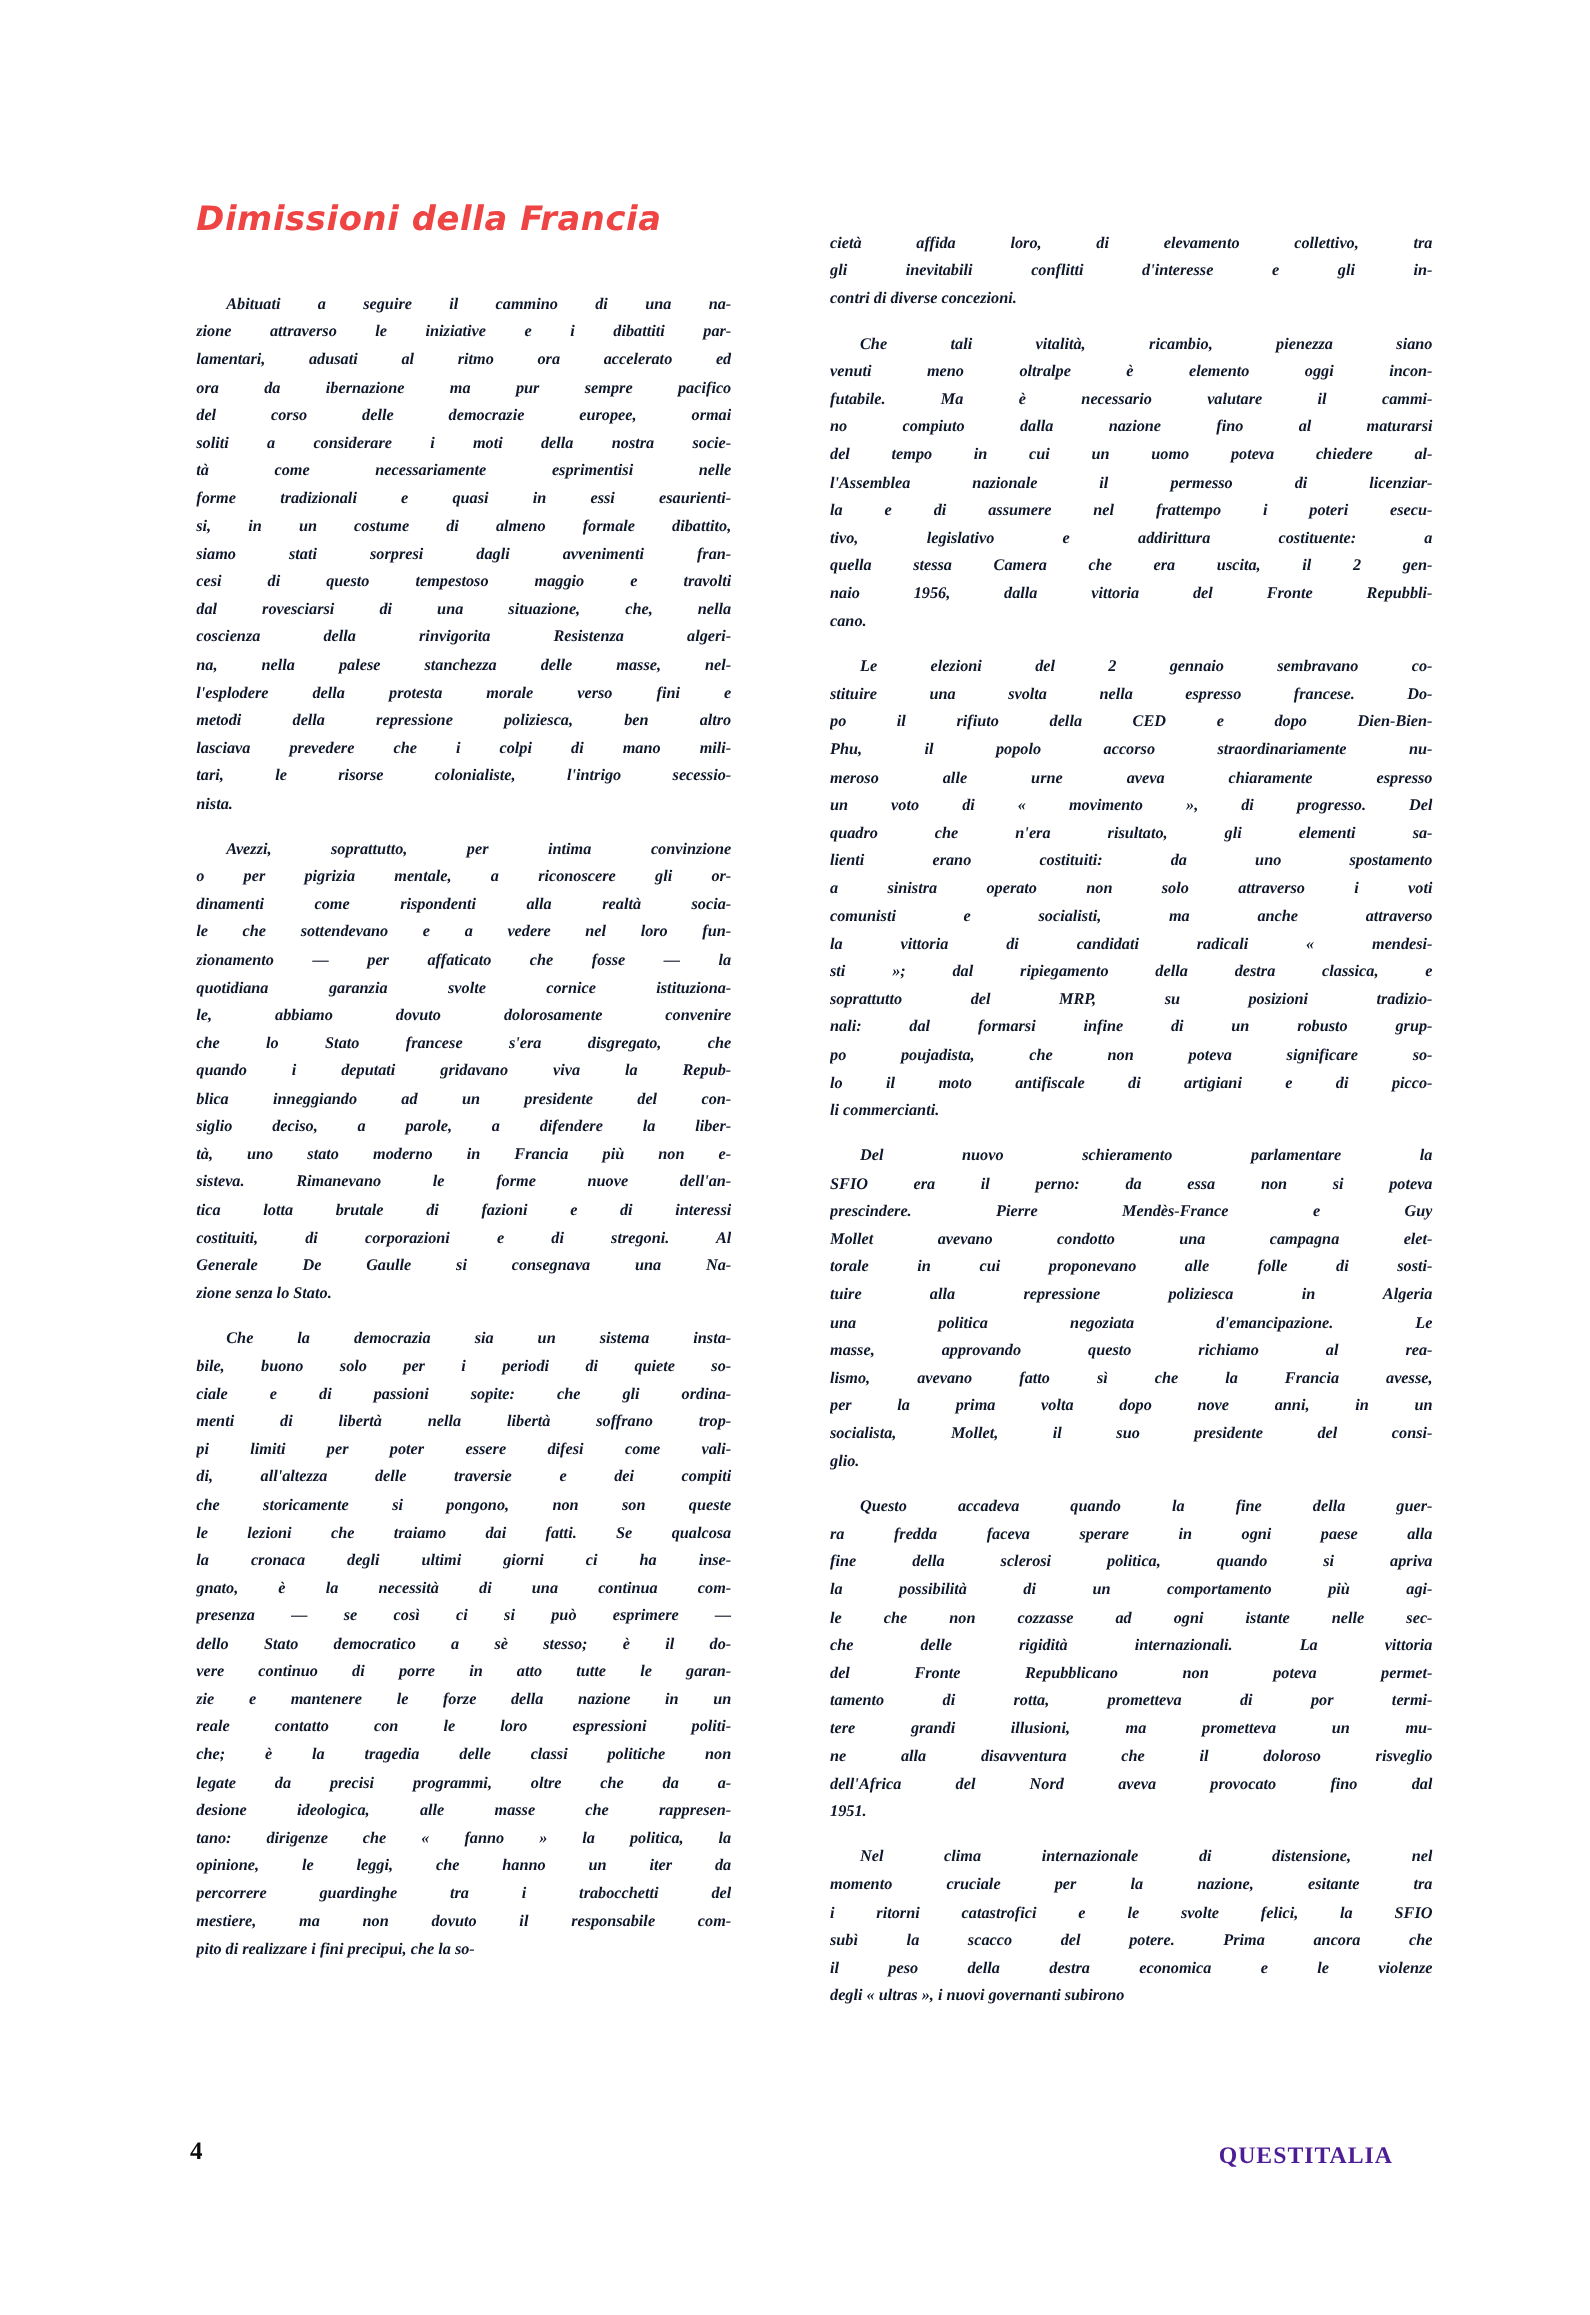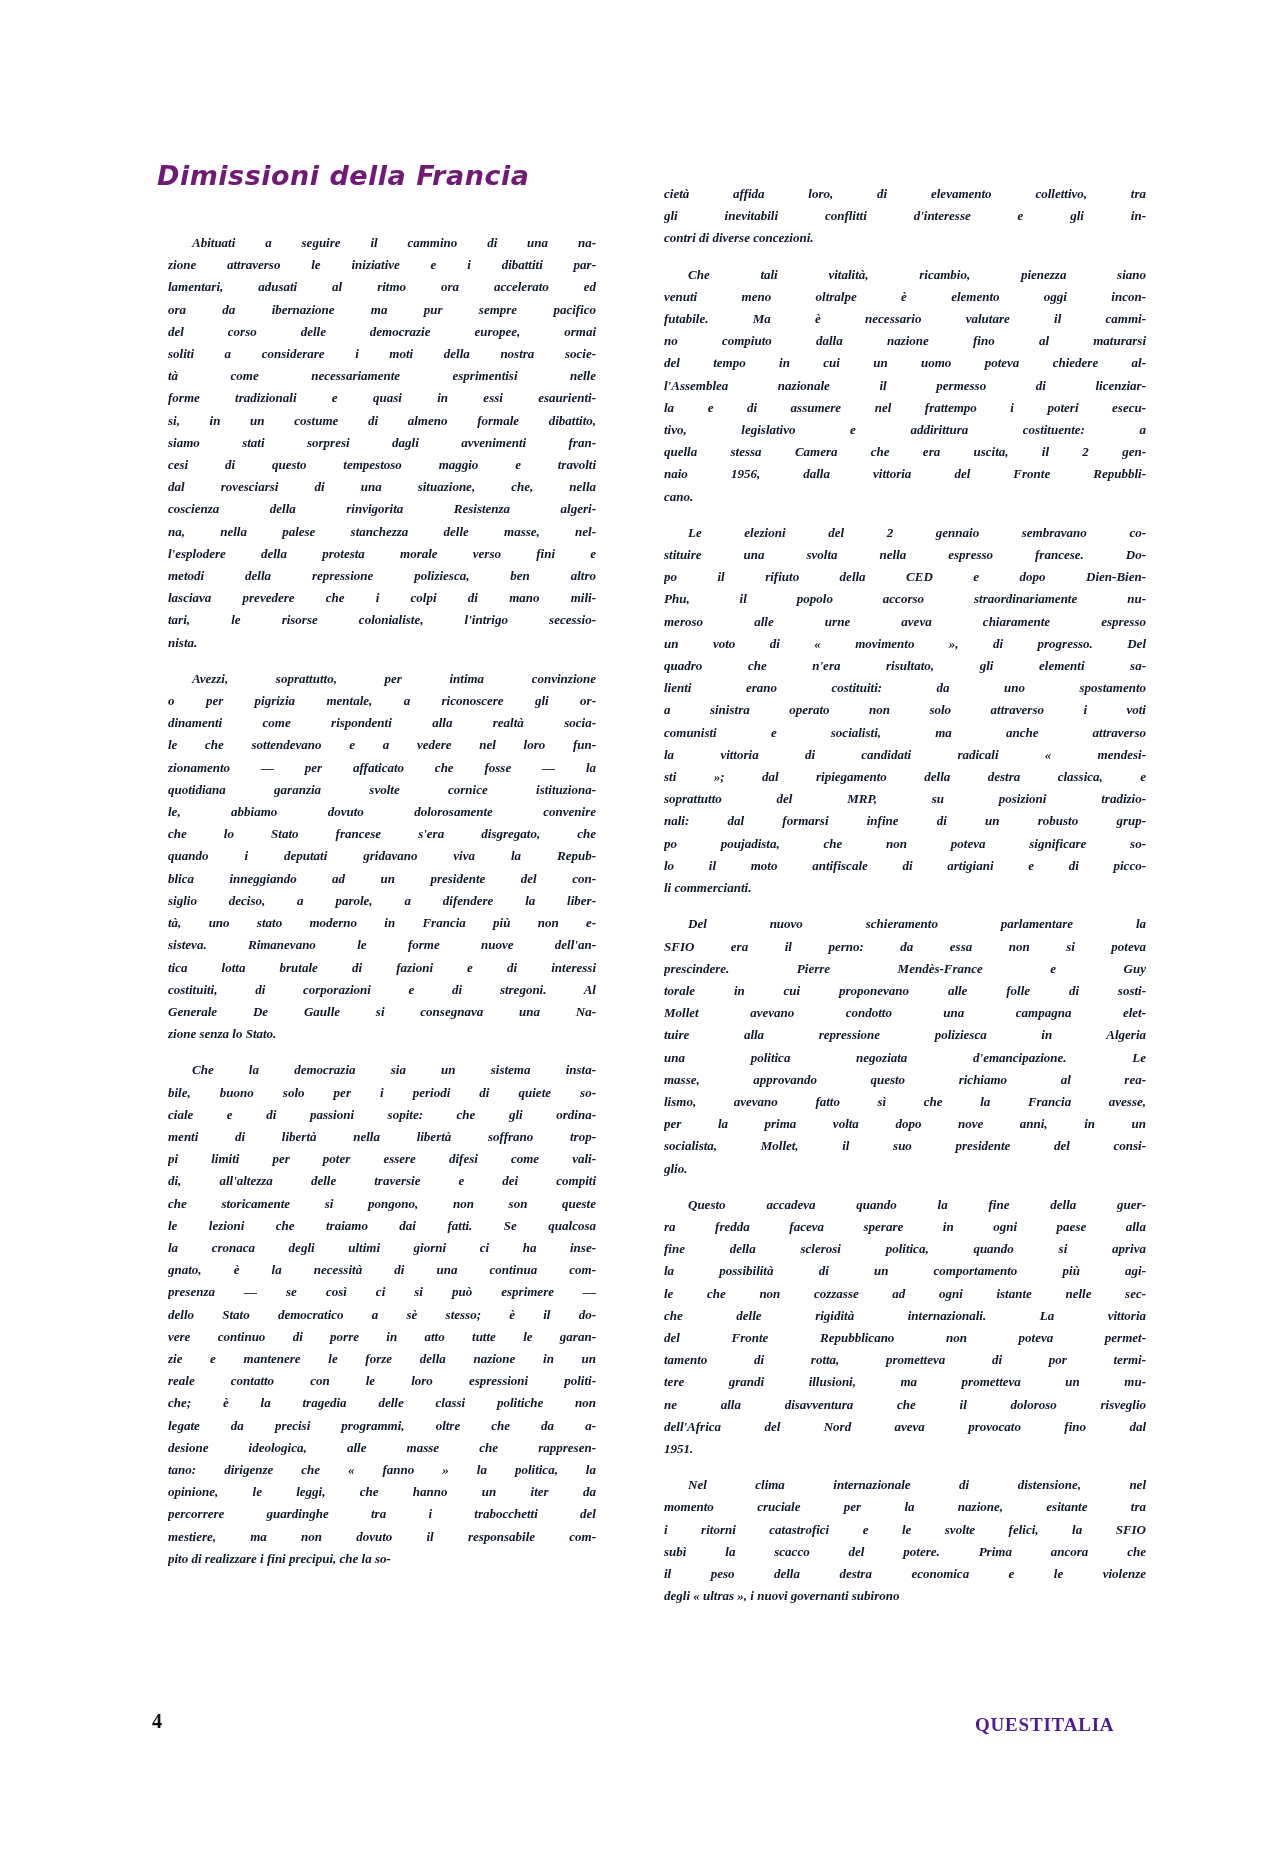--- a/index.html
+++ b/index.html
@@ -1,29 +1,29 @@
 <!DOCTYPE html>
 <html><head>
 <meta charset="utf-8">
 <style>
   html, body { margin: 0; padding: 0; background: #ffffff; }
   body { width: 1272px; height: 1852px; position: relative; overflow: hidden; }
   .page { position: absolute; left: 0; top: 0; width: 1272px; height: 1852px; background: #ffffff; color: #0d0d0d; }
   .title {
     position: absolute; left: 157px; top: 160px; width: 460px;
     font-family: "DejaVu Sans", sans-serif; font-weight: bold; font-style: italic;
-    font-size: 27px; letter-spacing: 0.5px; color: #701a75; white-space: nowrap;
+    font-size: 27px; letter-spacing: 0.5px; color: #ef4444; white-space: nowrap;
   }
   .col {
     position: absolute;
     font-family: "Liberation Serif", serif; font-style: italic; font-weight: bold;
     font-size: 13px; line-height: 22.2px; color: #0f172a;
     text-align: justify; hyphens: none;
   }
-  .col-left { left: 168px; top: 232px; width: 428px; }
+  .col-left { left: 157px; top: 232px; width: 428px; }
   .col-right { left: 664px; top: 183px; width: 482px; }
   .col p { margin: 0 0 14px 0; text-indent: 0; }
   .col p .ln { display: block; text-align: justify; text-align-last: justify; white-space: nowrap; overflow: hidden; }
   .col p .ln.last { text-align-last: left; }
   .col p .ln.first { text-indent: 24px; }
   .page-number {
     position: absolute; left: 152px; top: 1710px;
     font-family: "Liberation Serif", serif; font-weight: bold; font-size: 20px; color: #0a0a0a;
   }
   .masthead {
@@ -139,22 +139,22 @@
         <span class="ln">soprattutto del MRP, su posizioni tradizio-</span>
         <span class="ln">nali: dal formarsi infine di un robusto grup-</span>
         <span class="ln">po poujadista, che non poteva significare so-</span>
         <span class="ln">lo il moto antifiscale di artigiani e di picco-</span>
         <span class="ln last">li commercianti.</span>
       </p>
       <p>
         <span class="ln first">Del nuovo schieramento parlamentare la</span>
         <span class="ln">SFIO era il perno: da essa non si poteva</span>
         <span class="ln">prescindere. Pierre Mendès-France e Guy</span>
+        <span class="ln">Mollet avevano condotto una campagna elet-</span>
         <span class="ln">torale in cui proponevano alle folle di sosti-</span>
-        <span class="ln">Mollet avevano condotto una campagna elet-</span>
         <span class="ln">tuire alla repressione poliziesca in Algeria</span>
         <span class="ln">una politica negoziata d'emancipazione. Le</span>
         <span class="ln">masse, approvando questo richiamo al rea-</span>
         <span class="ln">lismo, avevano fatto sì che la Francia avesse,</span>
         <span class="ln">per la prima volta dopo nove anni, in un</span>
         <span class="ln">socialista, Mollet, il suo presidente del consi-</span>
         <span class="ln last">glio.</span>
       </p>
       <p>
         <span class="ln first">Questo accadeva quando la fine della guer-</span>

